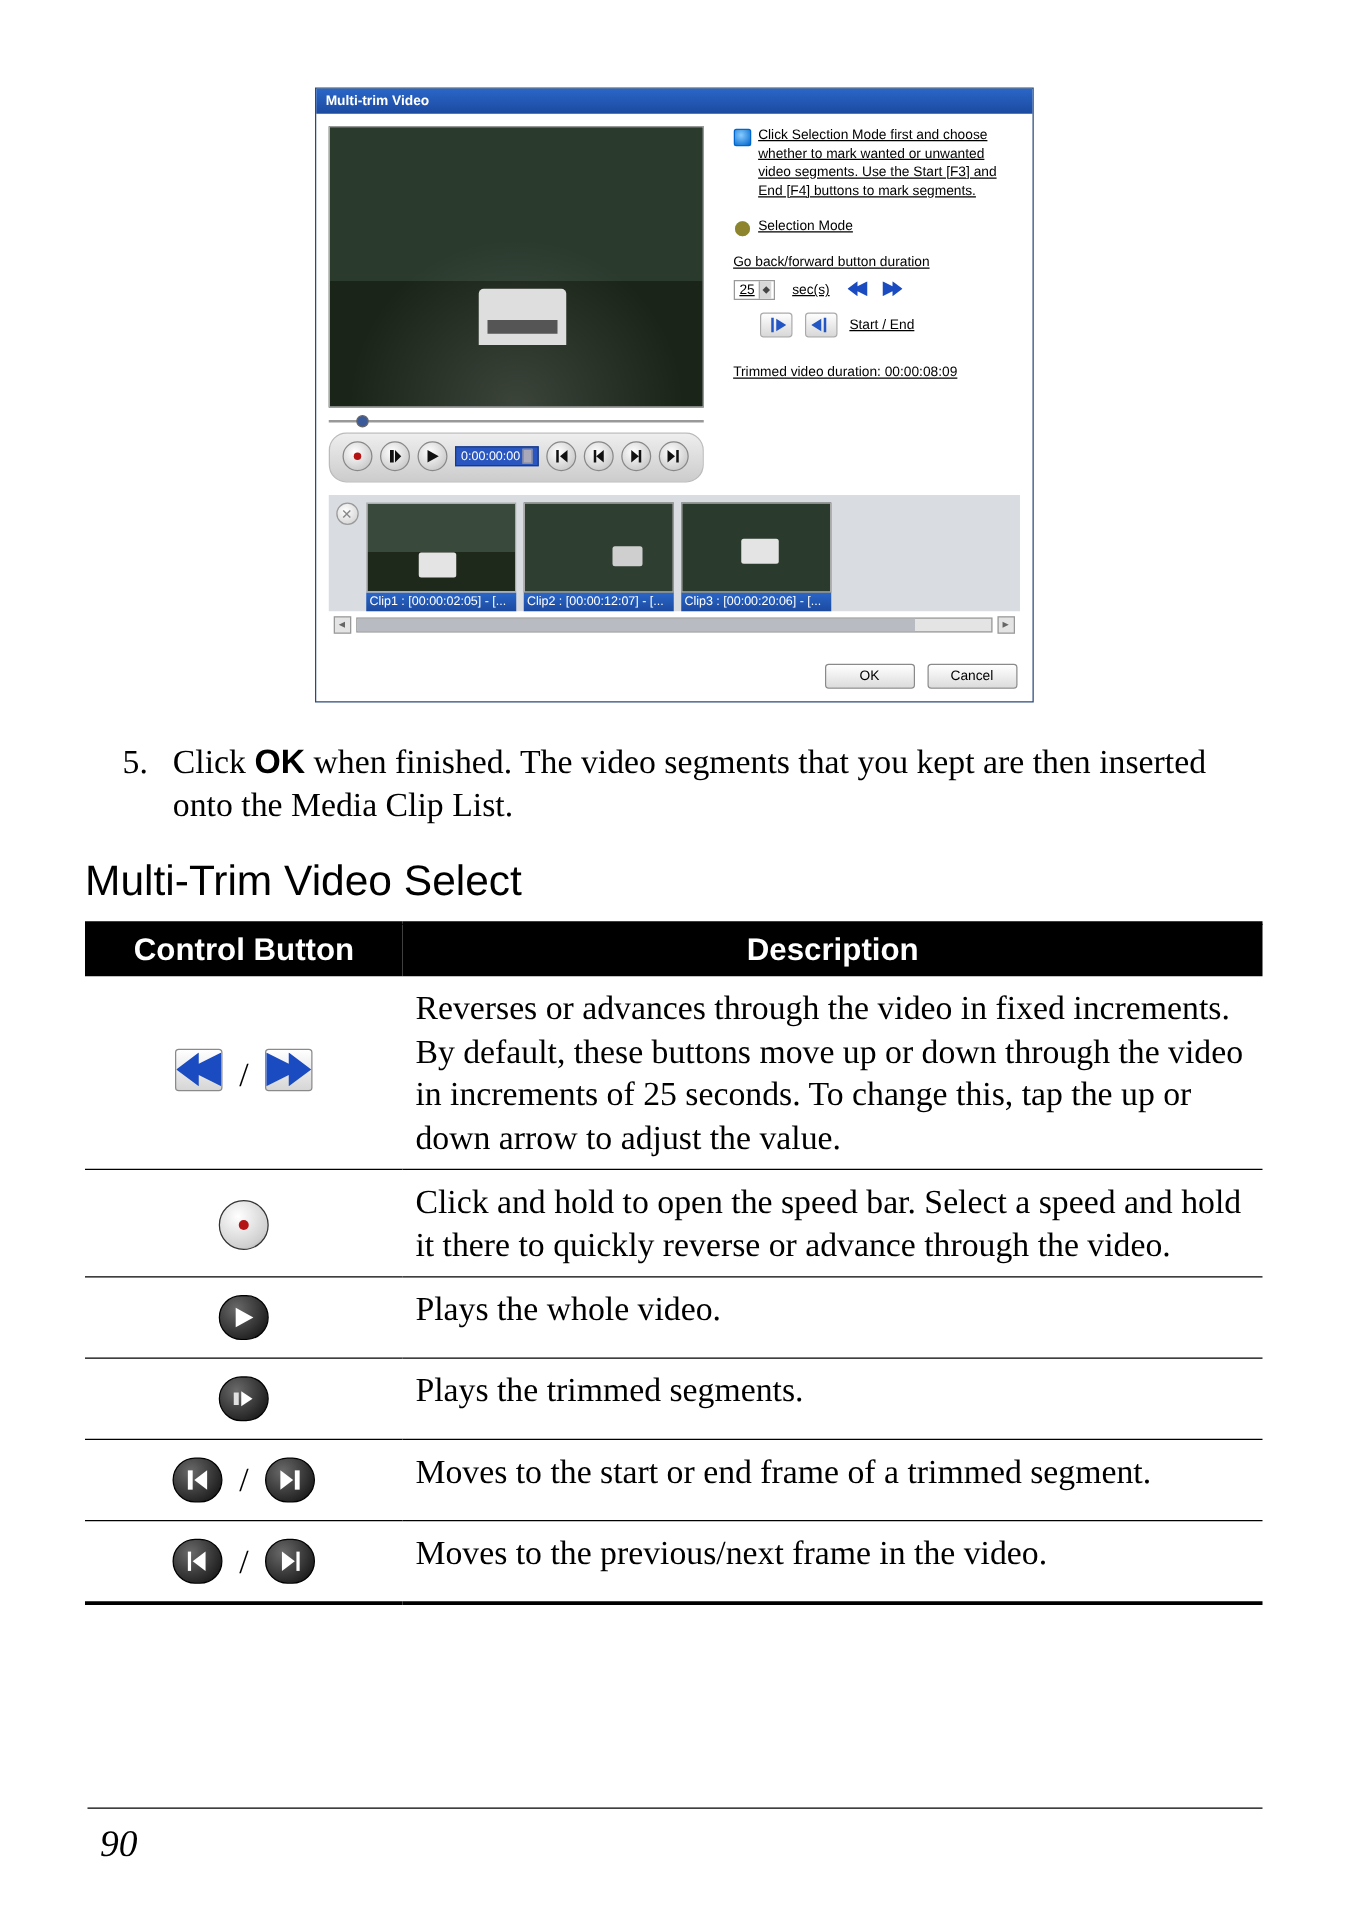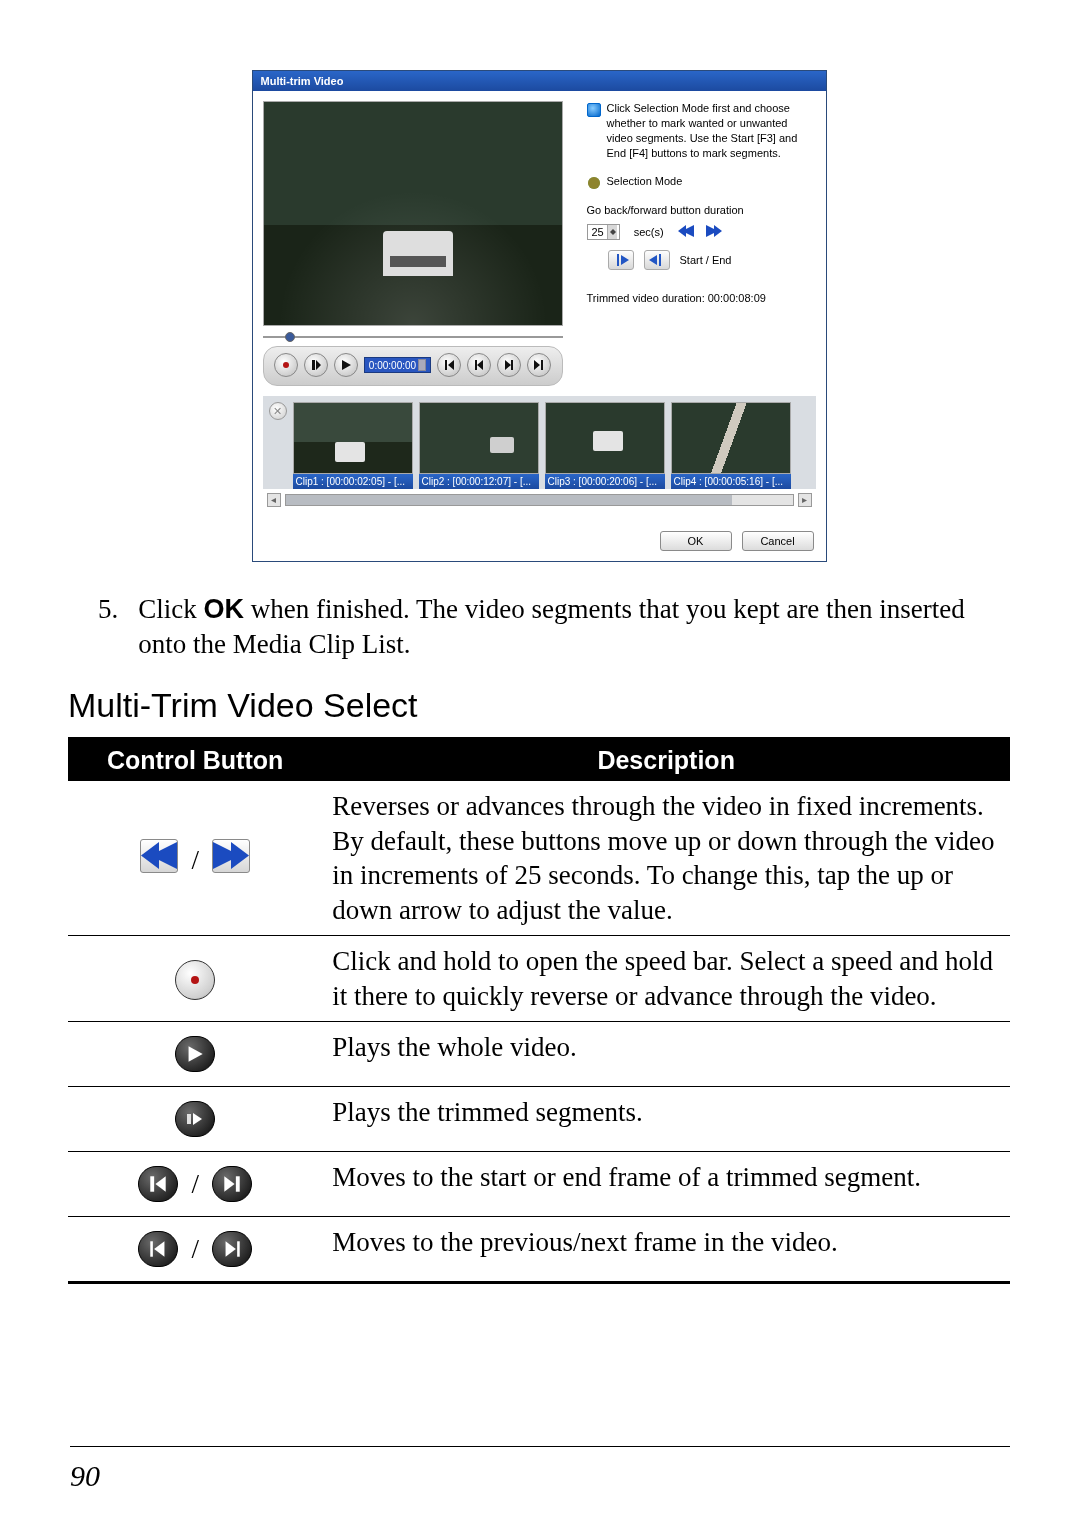--- a/index.html
+++ b/index.html
@@ -76,21 +76,21 @@
 .tc-spin { width:8px; height:12px; background:#aab; border:1px solid #889; }
 .nbtn {
   width:24px; height:24px; border-radius:50%;
   background: radial-gradient(circle at 40% 35%, #fff, #bbb);
   border:1px solid #888;
   display:flex; align-items:center; justify-content:center;
 }
 .nbtn svg { width:12px; height:12px; }
 
 
-.info-col { flex:1; padding-left: 14px; color:#000; }
+.info-col { flex:1; padding-left: 14px; color:#000;text-decoration:underline; }
 .callouts { display:flex; gap:6px; margin-bottom: 14px; }
 .callouts .text { font-size:11px; line-height:1.35; }
 .callouts .ico { width:14px; height:14px; flex:none; margin-top:2px; }
 .blue-bullet { width:12px; height:12px; border-radius:2px; background: radial-gradient(circle at 40% 35%, #8cf, #06c); border:1px solid #06c; }
 .green-orb { fill:#2a8a2a; }
 .orange-orb { fill:#e08030; }
 .sec-line { margin: 12px 0 8px 0; }
 .secbox { display:flex; align-items:center; gap:14px; margin: 8px 0; }
 .spin {
   display:inline-flex; align-items:center;
@@ -201,21 +201,21 @@
   height:36px; padding:0 10px;
   border-radius:18px;
   background: radial-gradient(circle at 35% 30%, #6a6a6a, #0a0a0a);
   border:1px solid #000;
 }
 .pill svg { width:18px; height:18px; }
 .pill svg path, .pill svg rect { fill:#fff; }
 .pill.trim svg rect.g { fill:#e0e0e0; }
 
 .pagenum {
-  position:absolute; left:70px; bottom:40px;
+  position:absolute; left:80px; bottom:40px;
   font: italic 30px Georgia, 'Times New Roman', serif;
 }
 .page-rule { position:absolute; left:70px; right:70px; bottom:86px; border-top:1.5px solid #000; }
 </style>
 </head>
 <body>
 
 <div class="page">
 
   <div class="app-window">
@@ -335,24 +335,20 @@
               <div class="van-sm"></div>
             </div>
             <div class="cap">Clip2 : [00:00:12:07] - [...</div>
           </div>
         <div class="clip clip3">
             <div class="thumb">
               <div class="van-sm"></div>
             </div>
             <div class="cap">Clip3 : [00:00:20:06] - [...</div>
           </div>
-        <div class="clip clip4">
-            <div class="thumb"></div>
-            <div class="cap">Clip4 : [00:00:05:16] - [...</div>
-          </div>
       </div>
       <div class="clips-scroll">
         <span class="scroll-btn">◂</span>
         <div class="scroll-track">
             <div class="scroll-thumb"></div>
           </div>
         <span class="scroll-btn">▸</span>
       </div>
     </div>
 

